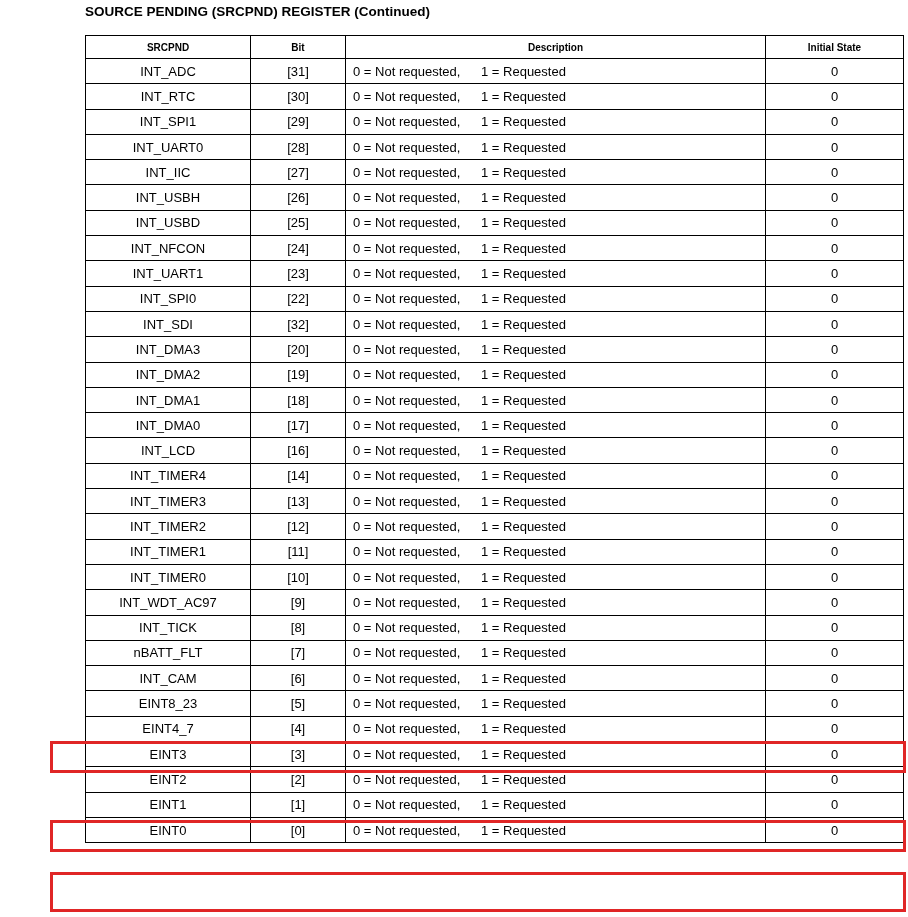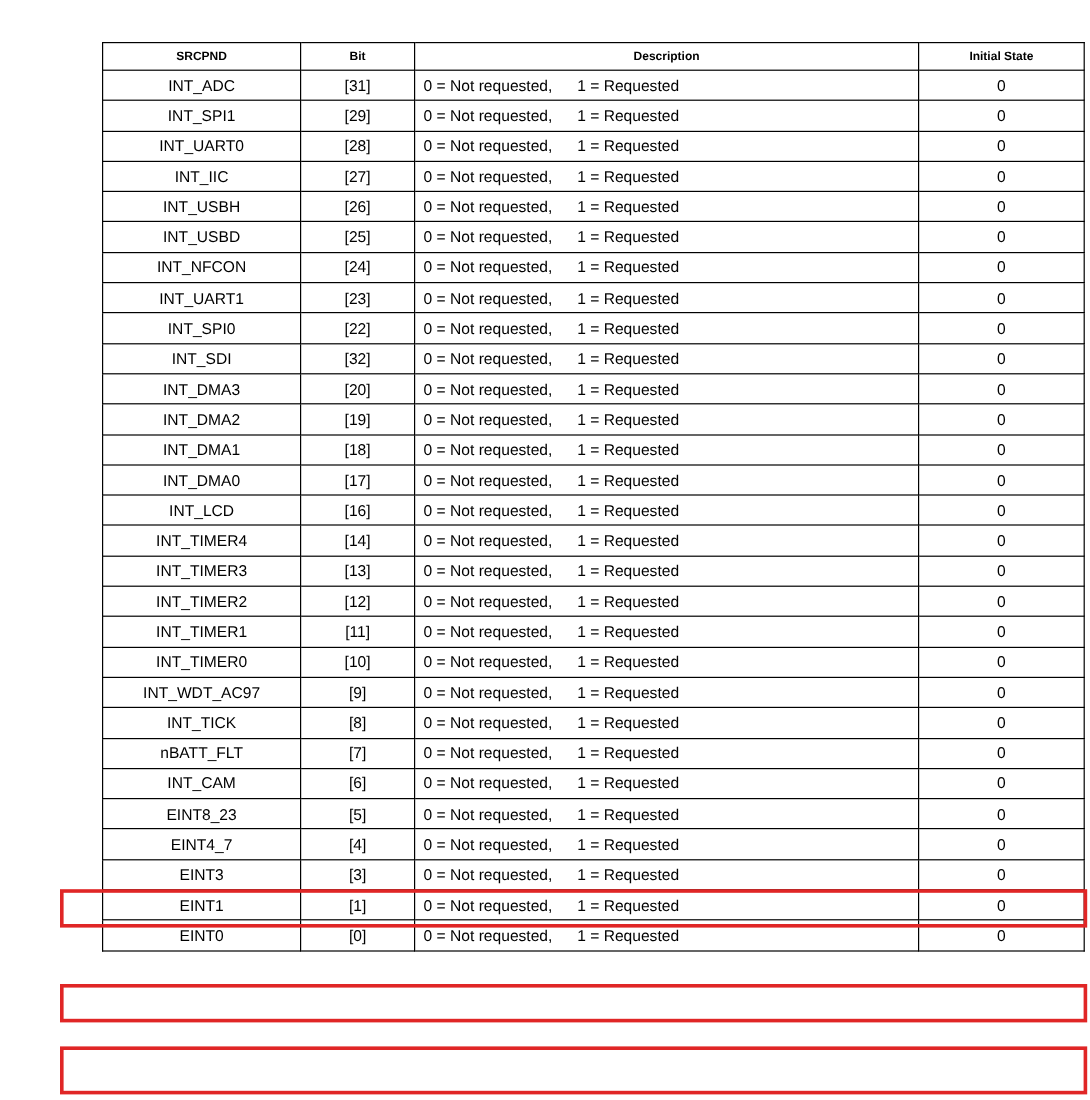--- a/index.html
+++ b/index.html
@@ -71,20 +71,21 @@
   }
   .hl-0 { top: 741px; height: 32px; }
   .hl-1 { top: 820px; height: 32px; }
   .hl-2 { top: 872px; height: 40px; }
 </style>
 </head>
 <body>
 
 <div class="page">
 
+  <div class="title">SOURCE PENDING (SRCPND) REGISTER (Continued)</div>
 
   <table class="reg-table">
     <colgroup>
       <col class="col-name">
       <col class="col-bit">
       <col class="col-desc">
       <col class="col-init">
     </colgroup>
     <thead>
       <tr>
@@ -95,20 +96,26 @@
       </tr>
     </thead>
     <tbody id="table-body">
         <tr>
           <td class="c-name">INT_ADC</td>
           <td class="c-bit">[31]</td>
           <td class="c-desc"><span class="d0">0 = Not requested,</span><span>1 = Requested</span></td>
           <td class="c-init">0</td>
         </tr>
         <tr>
+          <td class="c-name">INT_RTC</td>
+          <td class="c-bit">[30]</td>
+          <td class="c-desc"><span class="d0">0 = Not requested,</span><span>1 = Requested</span></td>
+          <td class="c-init">0</td>
+        </tr>
+        <tr>
           <td class="c-name">INT_SPI1</td>
           <td class="c-bit">[29]</td>
           <td class="c-desc"><span class="d0">0 = Not requested,</span><span>1 = Requested</span></td>
           <td class="c-init">0</td>
         </tr>
         <tr>
           <td class="c-name">INT_UART0</td>
           <td class="c-bit">[28]</td>
           <td class="c-desc"><span class="d0">0 = Not requested,</span><span>1 = Requested</span></td>
           <td class="c-init">0</td>
@@ -247,20 +254,26 @@
         </tr>
         <tr>
           <td class="c-name">EINT4_7</td>
           <td class="c-bit">[4]</td>
           <td class="c-desc"><span class="d0">0 = Not requested,</span><span>1 = Requested</span></td>
           <td class="c-init">0</td>
         </tr>
         <tr>
           <td class="c-name">EINT3</td>
           <td class="c-bit">[3]</td>
+          <td class="c-desc"><span class="d0">0 = Not requested,</span><span>1 = Requested</span></td>
+          <td class="c-init">0</td>
+        </tr>
+        <tr>
+          <td class="c-name">EINT2</td>
+          <td class="c-bit">[2]</td>
           <td class="c-desc"><span class="d0">0 = Not requested,</span><span>1 = Requested</span></td>
           <td class="c-init">0</td>
         </tr>
         <tr>
           <td class="c-name">EINT1</td>
           <td class="c-bit">[1]</td>
           <td class="c-desc"><span class="d0">0 = Not requested,</span><span>1 = Requested</span></td>
           <td class="c-init">0</td>
         </tr>
         <tr>

